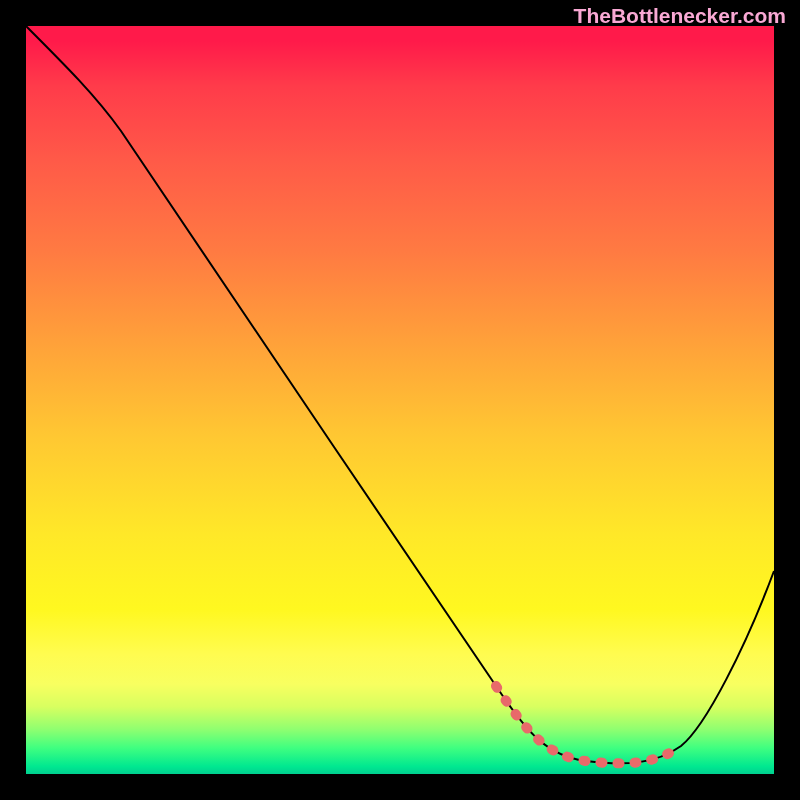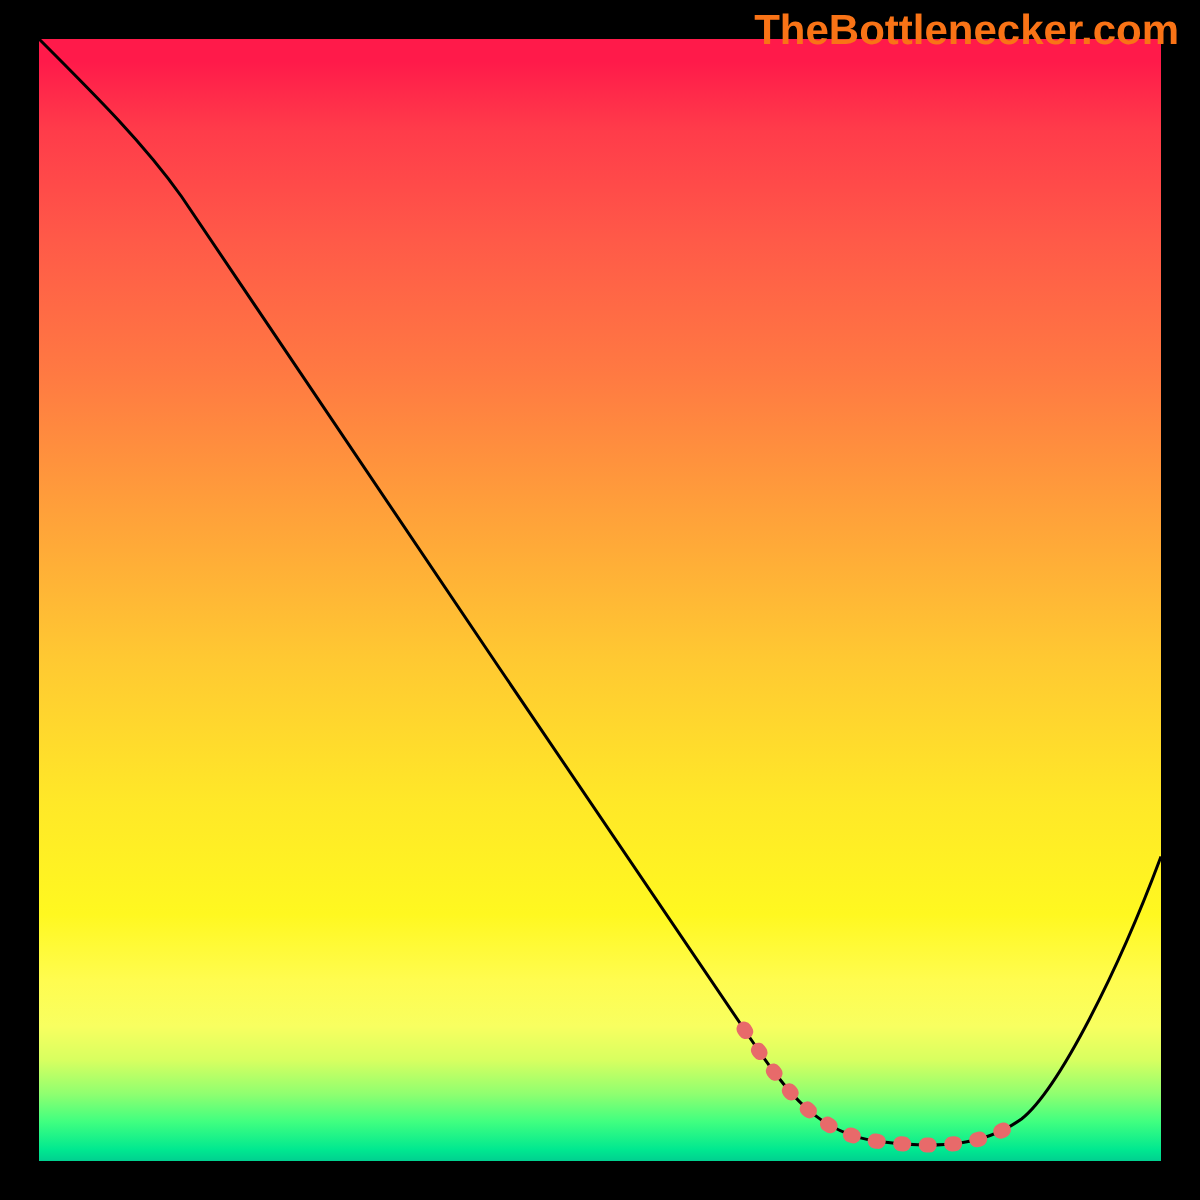--- a/index.html
+++ b/index.html
@@ -8,22 +8,22 @@
     height: 800px;
     background: #000;
     position: relative;
     font-family: Arial, sans-serif;
     overflow: hidden;
   }
   .watermark {
     position: absolute;
     top: 4px;
     right: 14px;
-    color: #f97316;
-    font-size: 28px;
+    color: #f9a8d4;
+    font-size: 21px;
     font-weight: bold;
     z-index: 5;
   }
   .plot-area {
     position: absolute;
     top: 26px;
     left: 26px;
     width: 748px;
     height: 748px;
   }

